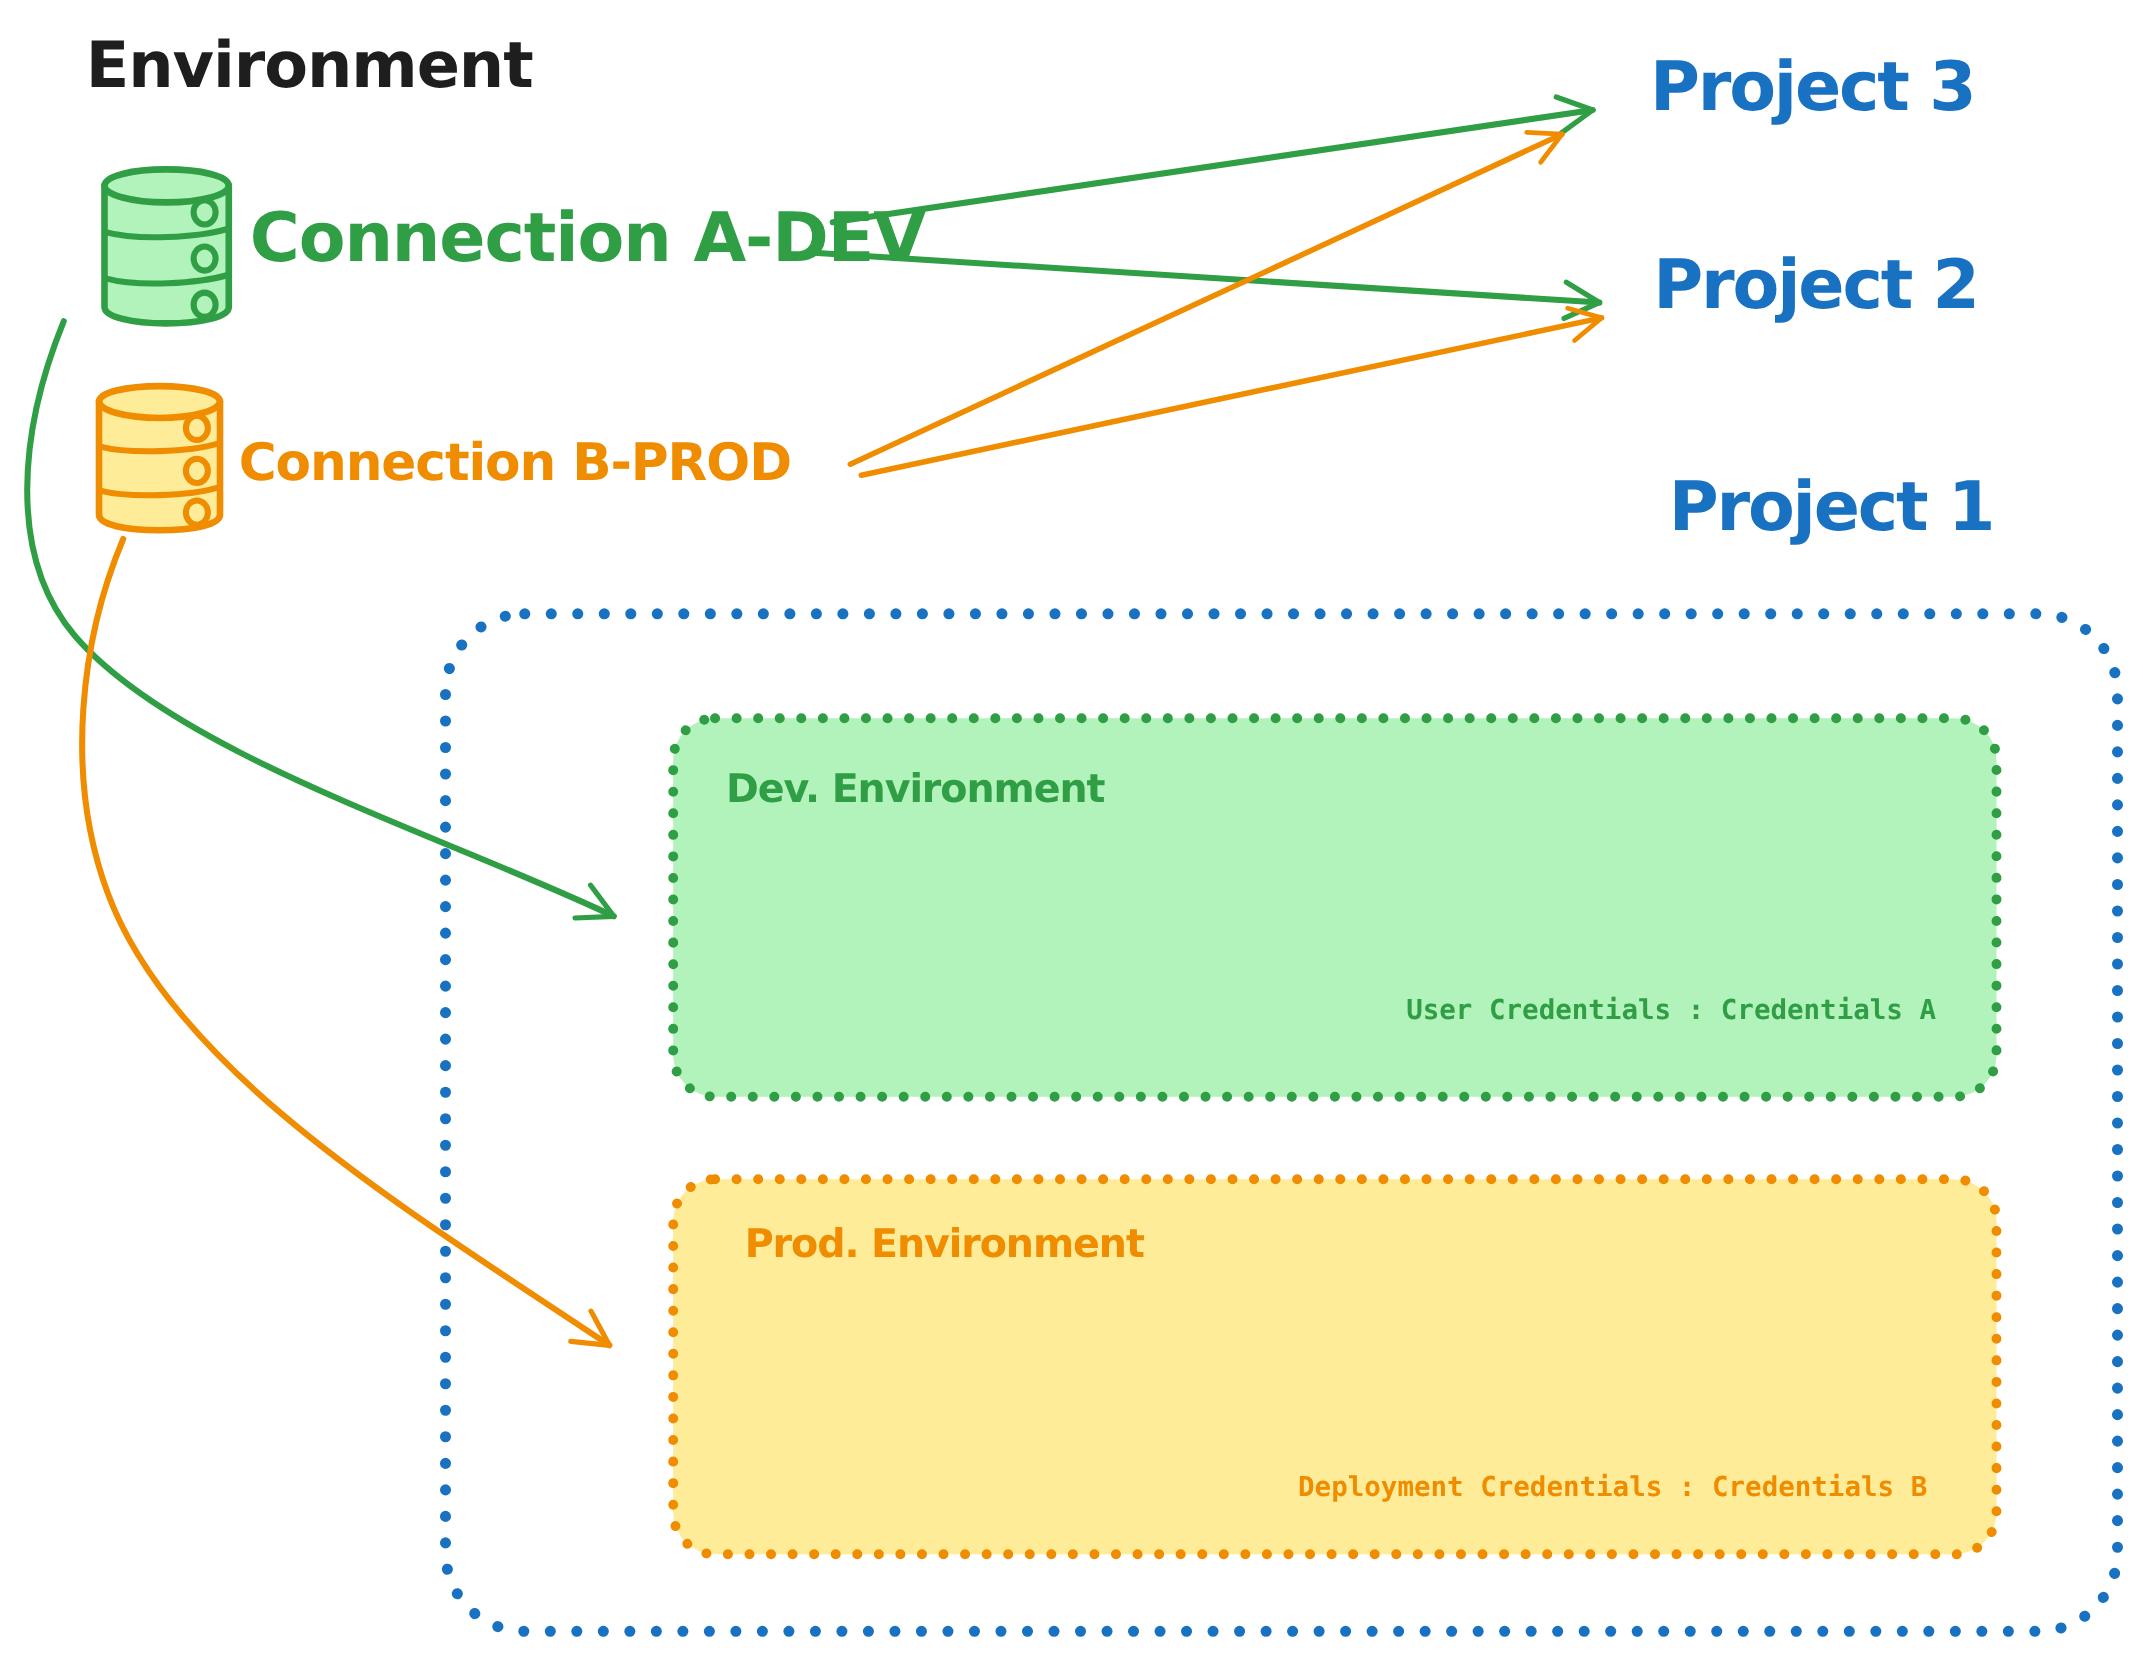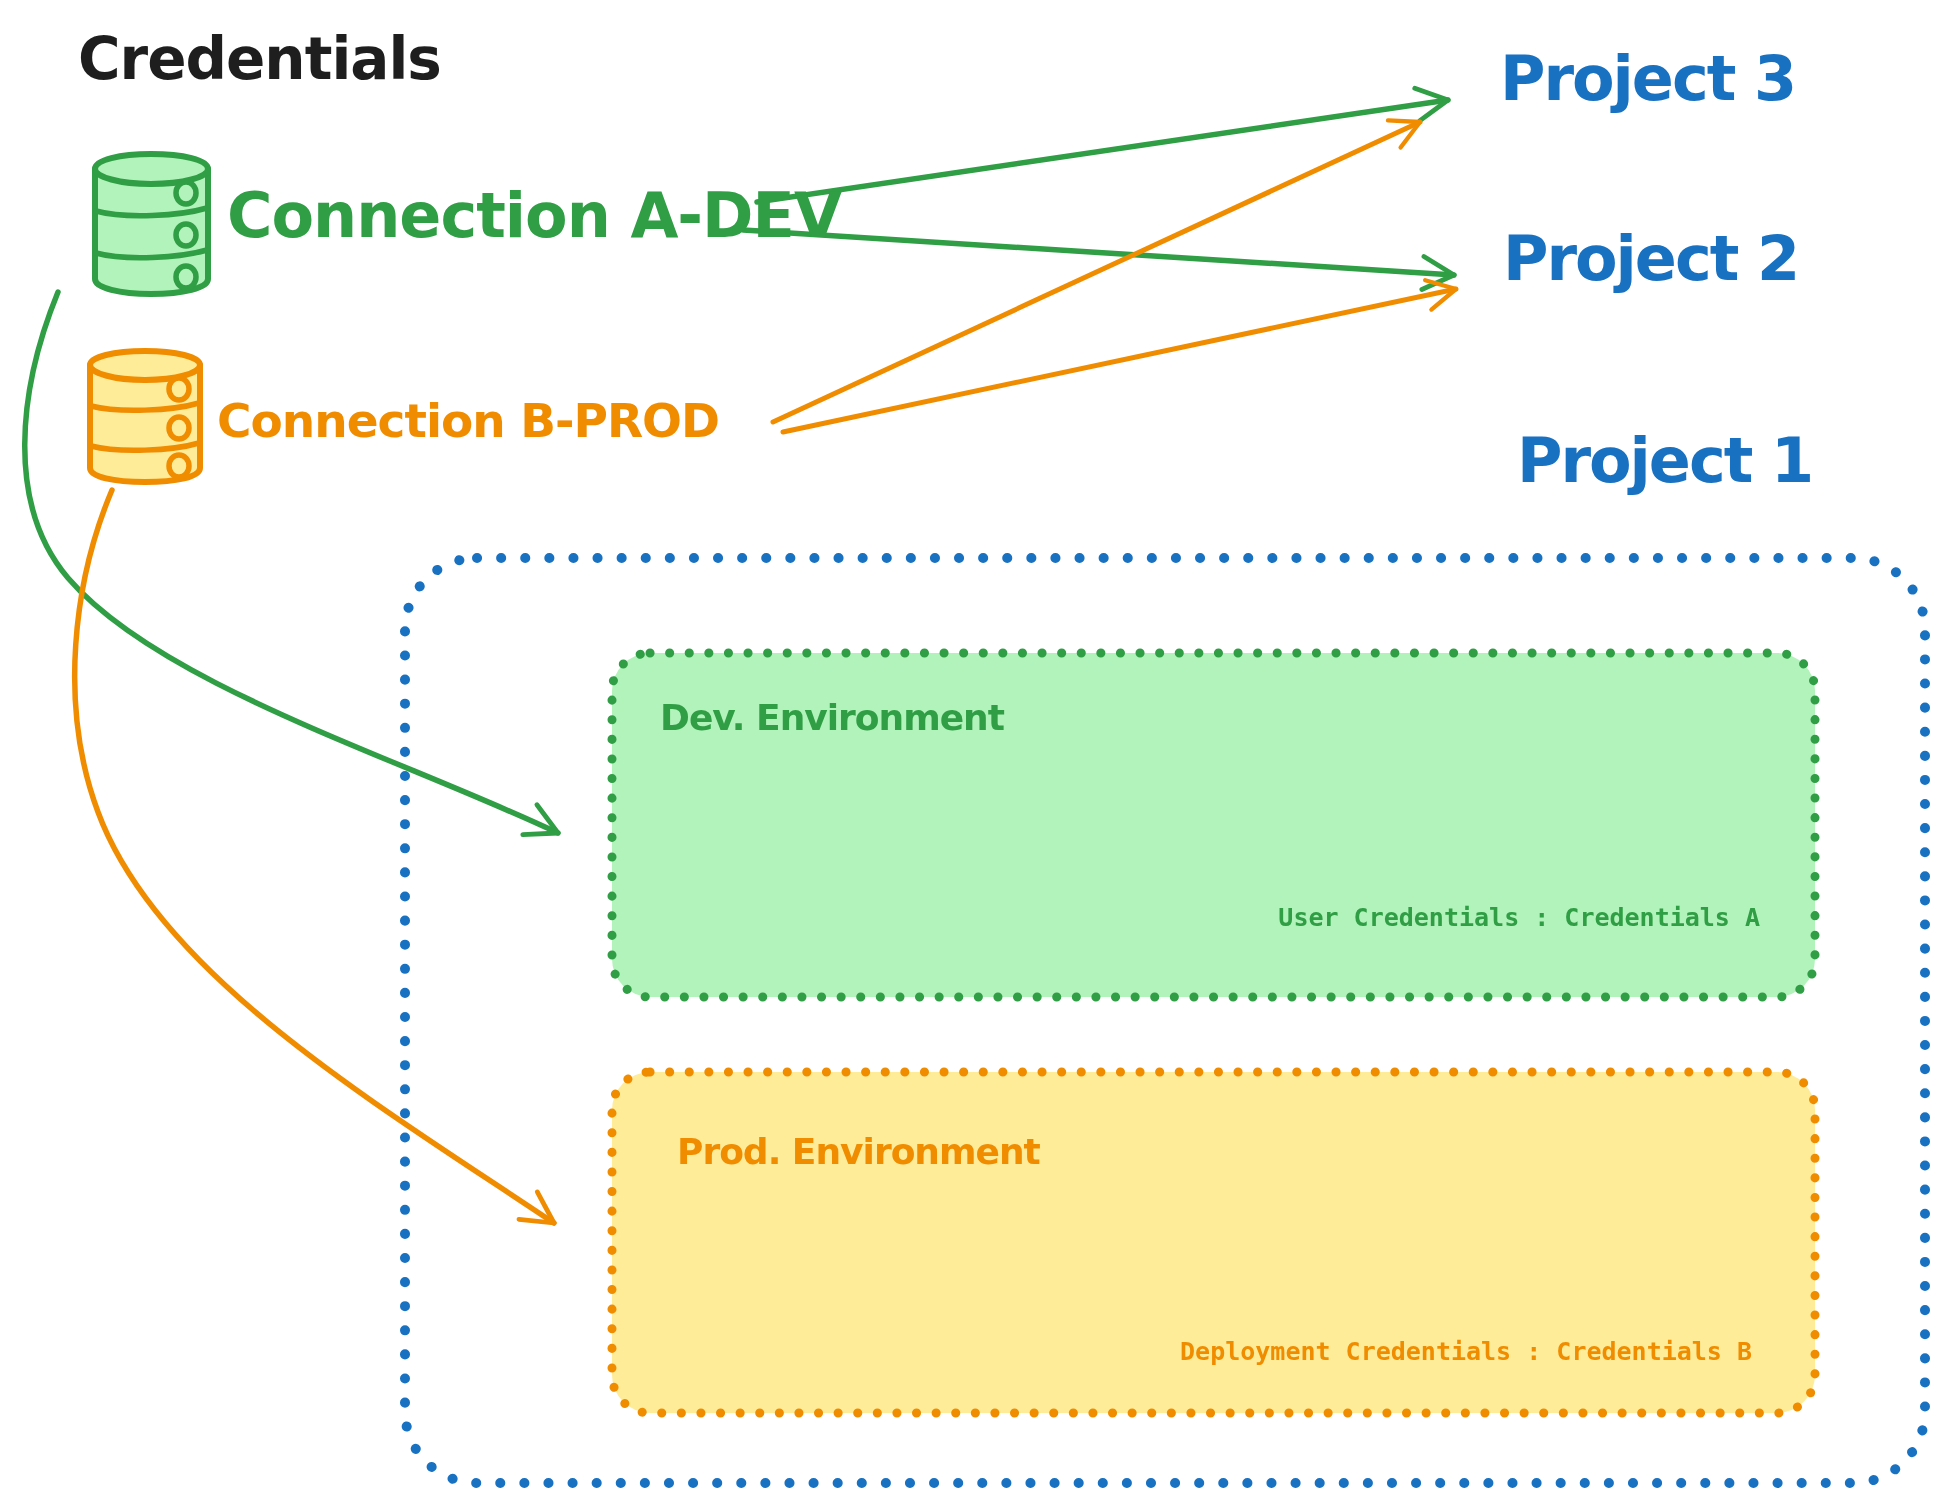--- a/index.html
+++ b/index.html
@@ -19,21 +19,21 @@
   .mono{font-family:"DejaVu Sans Mono", monospace;font-weight:700;}
   .page-title{left:78px;top:30px;font-size:58px;}
   .lbl-a{left:227px;top:185px;font-size:62px;}
   .lbl-b{left:217px;top:397px;font-size:47px;}
   .proj{font-size:62px;letter-spacing:-2px;}
   .proj-3{left:1500px;top:48px;text-align:right;}
   .proj-2{left:1503px;top:228px;}
   .proj-1{left:1517px;top:430px;}
   .env-title{font-size:36px;}
   .dev-title{left:660px;top:700px;}
-  .prod-title{left:677px;top:1114px;margin-top:20px;}
+  .prod-title{left:677px;top:1114px;}
   .cred{font-size:25px;text-align:right;}
   .cred-dev{left:612px;top:905px;width:1148px;}
   .cred-prod{left:612px;top:1339px;width:1140px;}
   svg .sk-green{stroke:var(--green);}
   svg .sk-orange{stroke:var(--orange);}
   svg .sk-blue{stroke:var(--blue);}
   svg .fl-green{fill:var(--green-fill);}
   svg .fl-orange{fill:var(--orange-fill);}
   svg .fl-none{fill:none;}
 </style>
@@ -80,21 +80,21 @@
       <path class="sk-orange fl-orange" stroke-width="6" stroke-linejoin="round" d="M0,15 C0,7 24,1 55,1 C86,1 110,7 110,15 L110,118 C110,127 86,132 55,132 C24,132 0,127 0,118 Z"></path>
       <path class="sk-orange fl-none" stroke-width="6" stroke-linecap="round" d="M0,15 C0,23 24,30 55,30 C86,30 110,23 110,15"></path>
       <path class="sk-orange fl-none" stroke-width="5.5" stroke-linecap="round" d="M1,56 C28,63 82,61 109,53"></path>
       <path class="sk-orange fl-none" stroke-width="5.5" stroke-linecap="round" d="M1,96 C28,103 82,101 109,93"></path>
       <ellipse class="sk-orange fl-none" stroke-width="5.5" cx="89" cy="39" rx="10" ry="11"></ellipse>
       <ellipse class="sk-orange fl-none" stroke-width="5.5" cx="89" cy="78" rx="10" ry="11"></ellipse>
       <ellipse class="sk-orange fl-none" stroke-width="5.5" cx="89" cy="116" rx="10" ry="11"></ellipse>
     </g>
   </svg>
 
-  <div class="abs hand c-black page-title">Credentials</div>
+  <div class="abs hand c-black page-title">Environment</div>
 
   <div class="abs hand c-green lbl-a">Connection A-DEV</div>
 
   <div class="abs hand c-orange lbl-b">Connection B-PROD</div>
 
   <div class="abs hand c-blue proj proj-3">Project 3</div>
 
   <div class="abs hand c-blue proj proj-2">Project 2</div>
 
   <div class="abs hand c-blue proj proj-1">Project 1</div>

